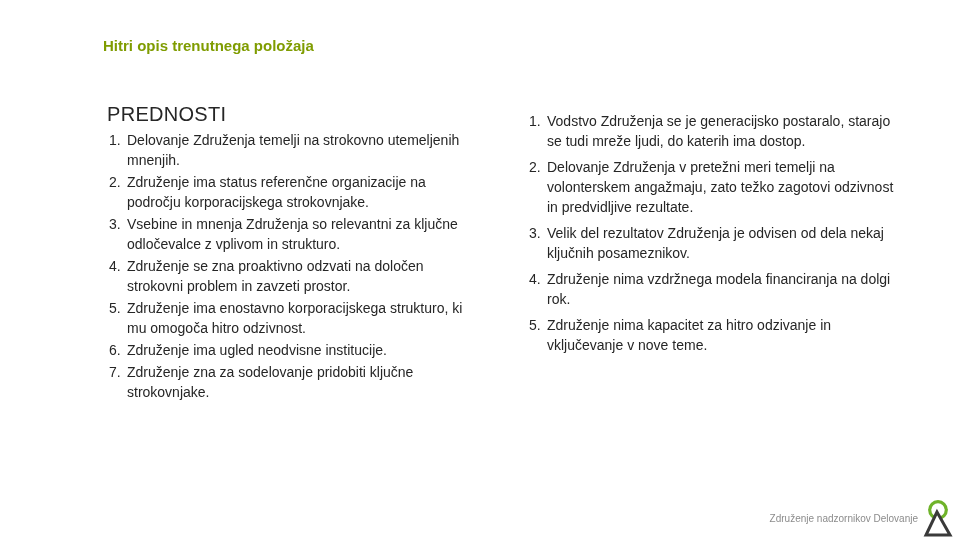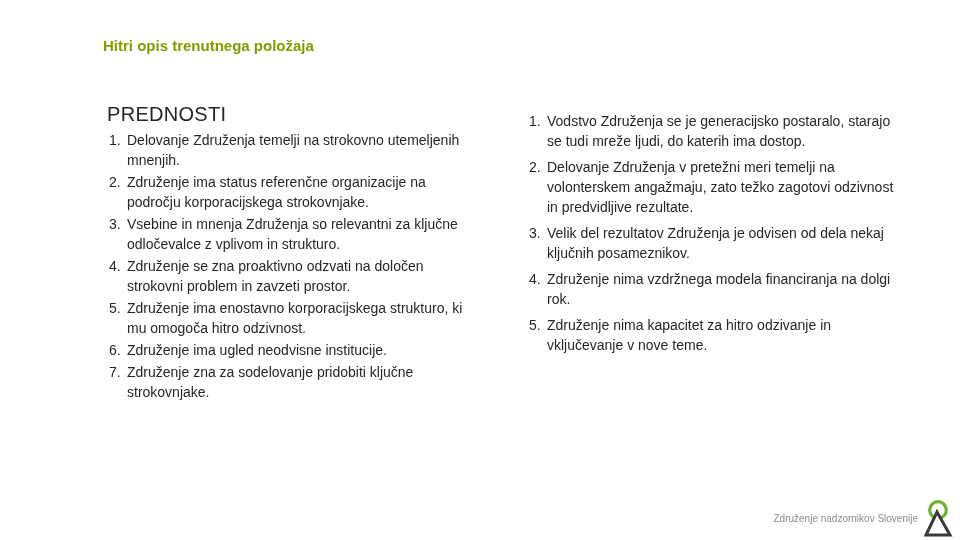--- a/index.html
+++ b/index.html
@@ -97,20 +97,20 @@
   <section class="col col-right">
     <ol class="items">
         <li>Vodstvo Združenja se je generacijsko postaralo, starajo se tudi mreže ljudi, do katerih ima dostop.</li>
         <li>Delovanje Združenja v pretežni meri temelji na volonterskem angažmaju, zato težko zagotovi odzivnost in predvidljive rezultate.</li>
         <li>Velik del rezultatov Združenja je odvisen od dela nekaj ključnih posameznikov.</li>
         <li>Združenje nima vzdržnega modela financiranja na dolgi rok.</li>
         <li>Združenje nima kapacitet za hitro odzivanje in vključevanje v nove teme.</li>
       </ol>
   </section>
 
-  <span class="footer-text">Združenje nadzornikov Slovenije</span>
+  <span class="footer-text">Združenje nadzornikov Delovanje</span>
 
   <svg class="logo" viewBox="0 0 30 40" aria-hidden="true">
     <circle cx="15" cy="12" r="8.3" fill="none" style="stroke: var(--logo-green, #6fb32a);" stroke-width="3.2"></circle>
     <path d="M 14 14 L 3 37 L 27 37 Z" fill="#ffffff" style="stroke: var(--logo-dark, #3a3a3a);" stroke-width="3" stroke-linejoin="miter"></path>
   </svg>
 
 </div>
 
 </body></html>

